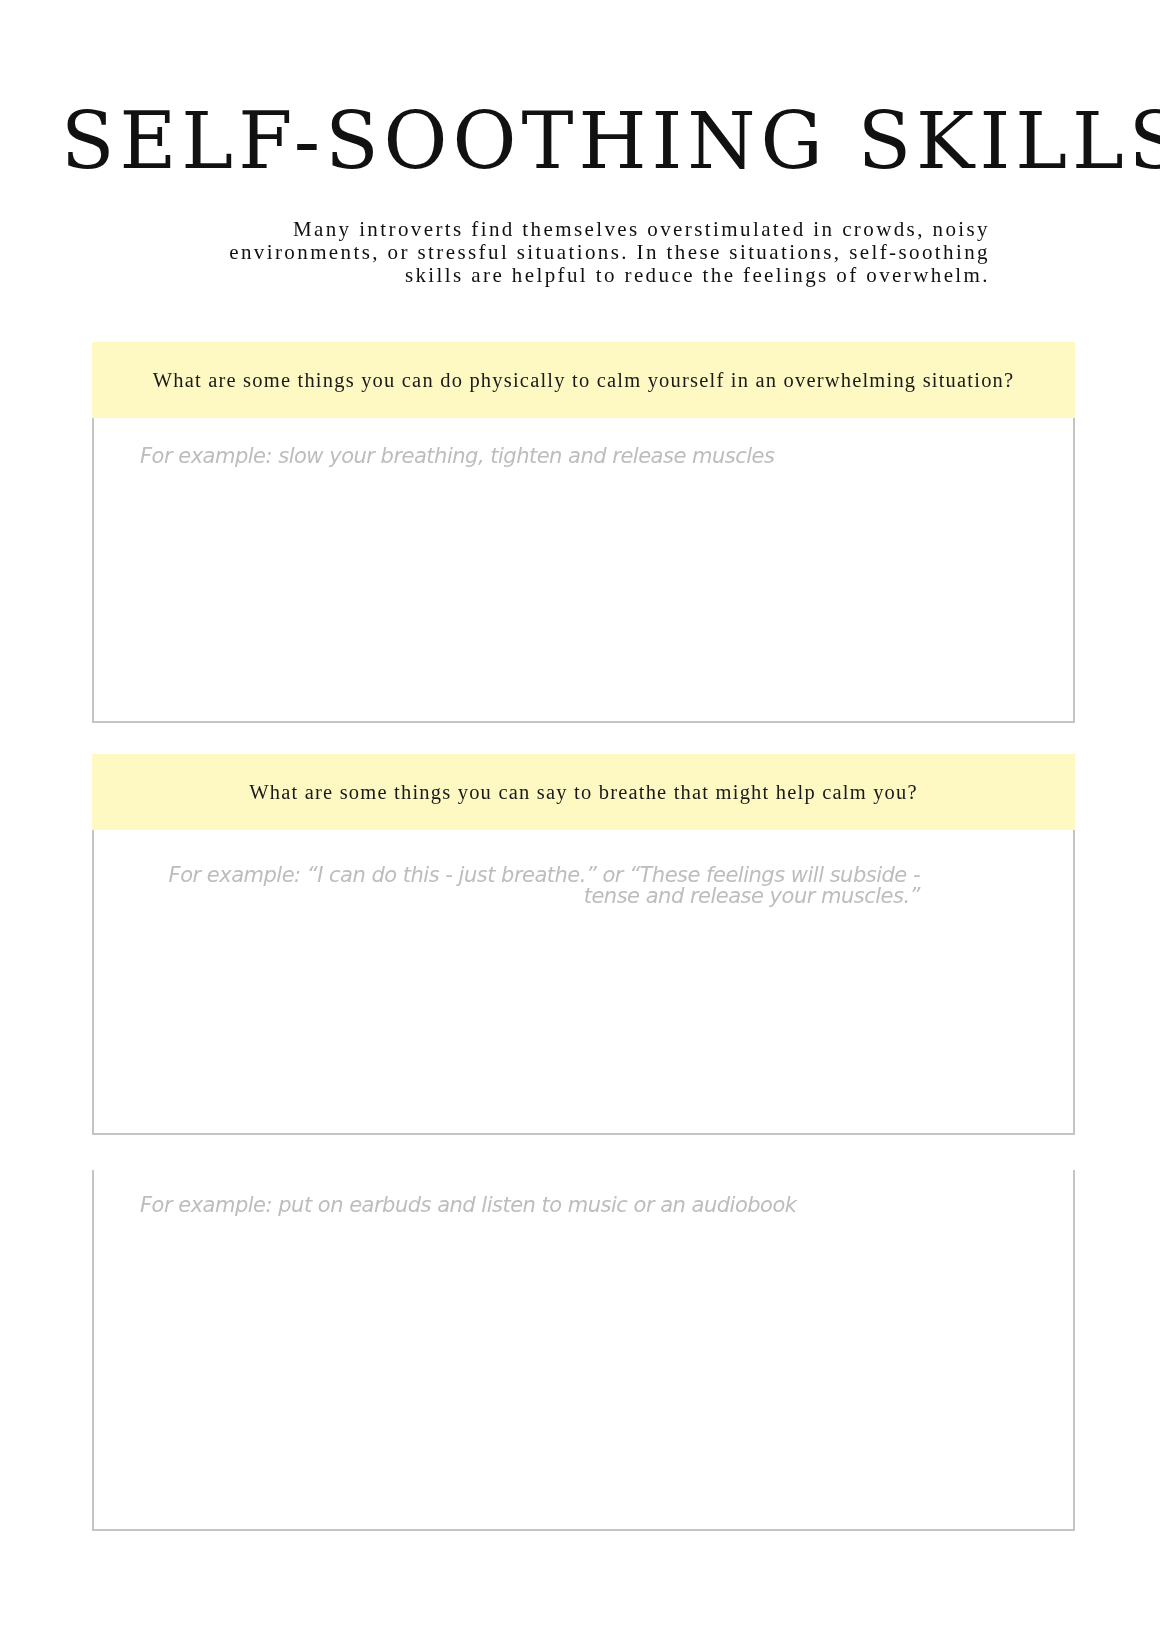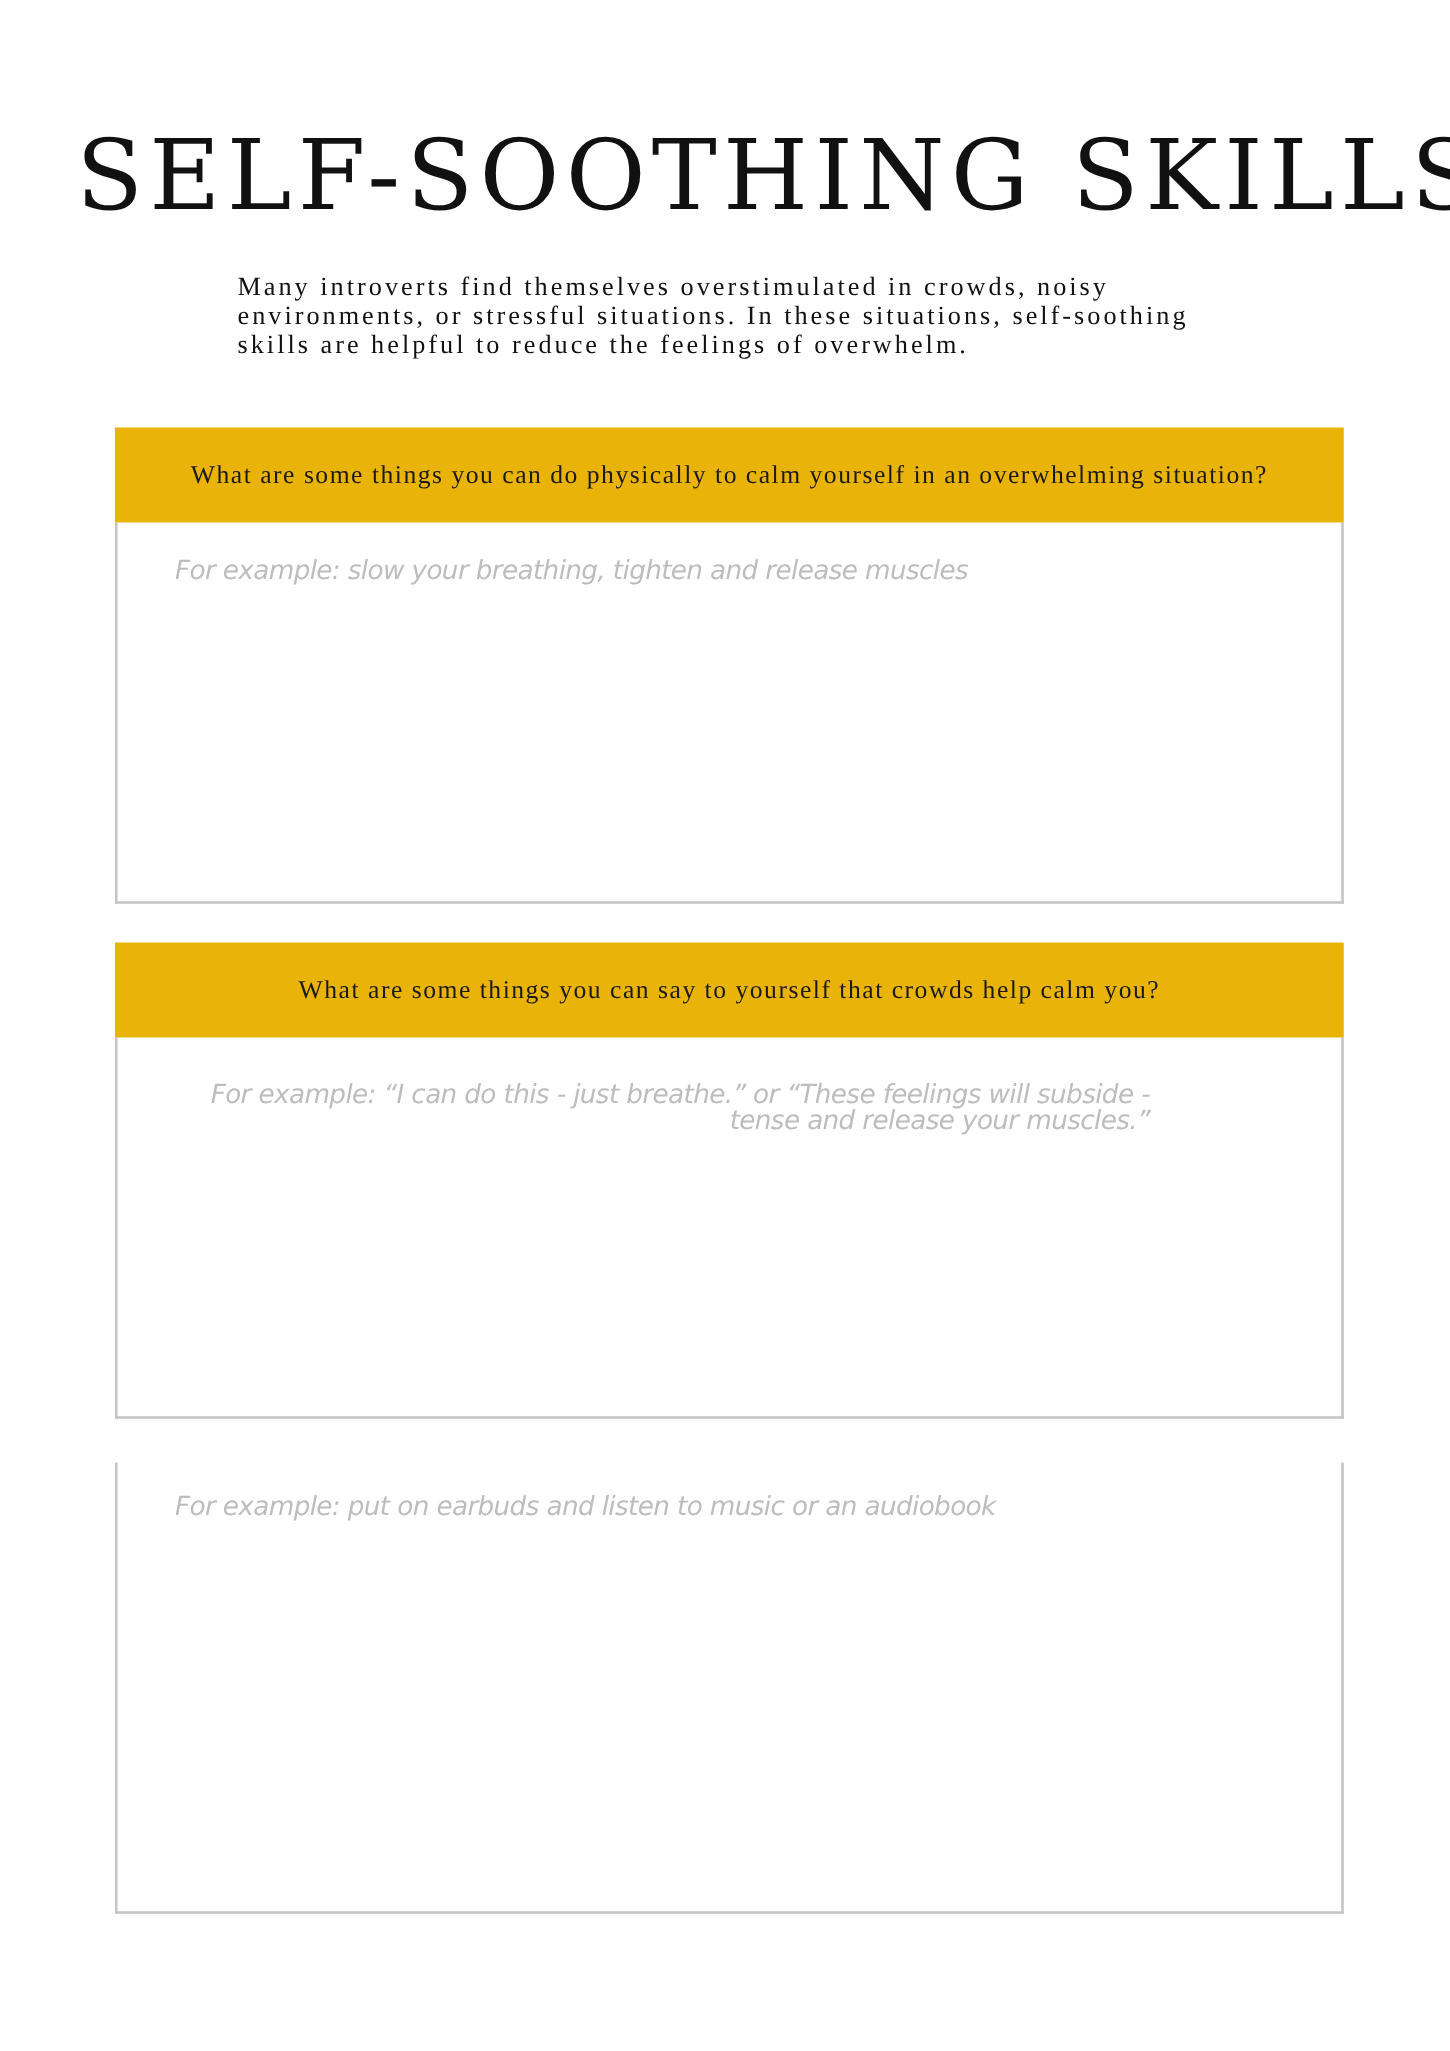--- a/index.html
+++ b/index.html
@@ -1,38 +1,38 @@
 <!DOCTYPE html>
 <html><head>
 <meta charset="utf-8">
 <style>
   html,body{margin:0;padding:0;background:#fff;}
   body{width:1160px;height:1641px;position:relative;overflow:hidden;}
   .title{position:absolute;left:60px;top:92px;width:1080px;font-family:"DejaVu Serif",serif;font-size:78px;letter-spacing:5px;color:#111;line-height:96px;white-space:nowrap;margin:1px;font-weight:normal;}
-  .intro{position:absolute;left:190px;top:218px;width:800px;text-align:left;font-family:"Liberation Serif",serif;font-size:21px;letter-spacing:2.4px;line-height:23px;color:#111;}
+  .intro{position:absolute;left:190px;top:218px;width:800px;text-align:right;font-family:"Liberation Serif",serif;font-size:21px;letter-spacing:2.4px;line-height:23px;color:#111;}
   .box{position:absolute;left:92px;width:983px;}
-  .box .head{background:#eab308;height:76px;display:flex;align-items:center;justify-content:center;text-align:center;font-family:"Liberation Serif",serif;font-size:20.5px;letter-spacing:1.2px;line-height:20px;color:#1a1a1a;padding:0 30px;box-sizing:border-box;}
+  .box .head{background:#fef9c3;height:76px;display:flex;align-items:center;justify-content:center;text-align:center;font-family:"Liberation Serif",serif;font-size:20.5px;letter-spacing:1.2px;line-height:20px;color:#1a1a1a;padding:0 30px;box-sizing:border-box;}
   .box .body{border:2px solid #c4c4c4;border-top:none;box-sizing:border-box;position:relative;}
   .box .hint{position:absolute;left:46px;font-family:"DejaVu Sans",sans-serif;font-style:italic;font-size:21px;letter-spacing:-0.5px;line-height:21px;color:#bdbdbd;width:780px;}
 </style>
 </head>
 <body>
 
 <h1 class="title">SELF-SOOTHING SKILLS</h1>
 <div class="intro">Many introverts find themselves overstimulated in crowds, noisy environments, or stressful situations. In these situations, self-soothing skills are helpful to reduce the feelings of overwhelm.</div>
 
 <div class="box" style="top:342px;">
   <div class="head">What are some things you can do physically to calm yourself in an overwhelming situation?</div>
   <div class="body" style="height:305px;">
     <div class="hint" style="top:28px;">For example: slow your breathing, tighten and release muscles</div>
   </div>
 </div>
 
 <div class="box" style="top:754px;">
-  <div class="head">What are some things you can say to yourself that crowds help calm you?</div>
+  <div class="head">What are some things you can say to breathe that might help calm you?</div>
   <div class="body" style="height:305px;">
     <div class="hint" style="top:35px;text-align:right;">For example: “I can do this - just breathe.” or “These feelings will subside - tense and release your muscles.”</div>
   </div>
 </div>
 
 <div class="box" style="top:1170px;">
   <div class="body" style="height:361px;">
     <div class="hint" style="top:25px;">For example: put on earbuds and listen to music or an audiobook</div>
   </div>
 </div>

